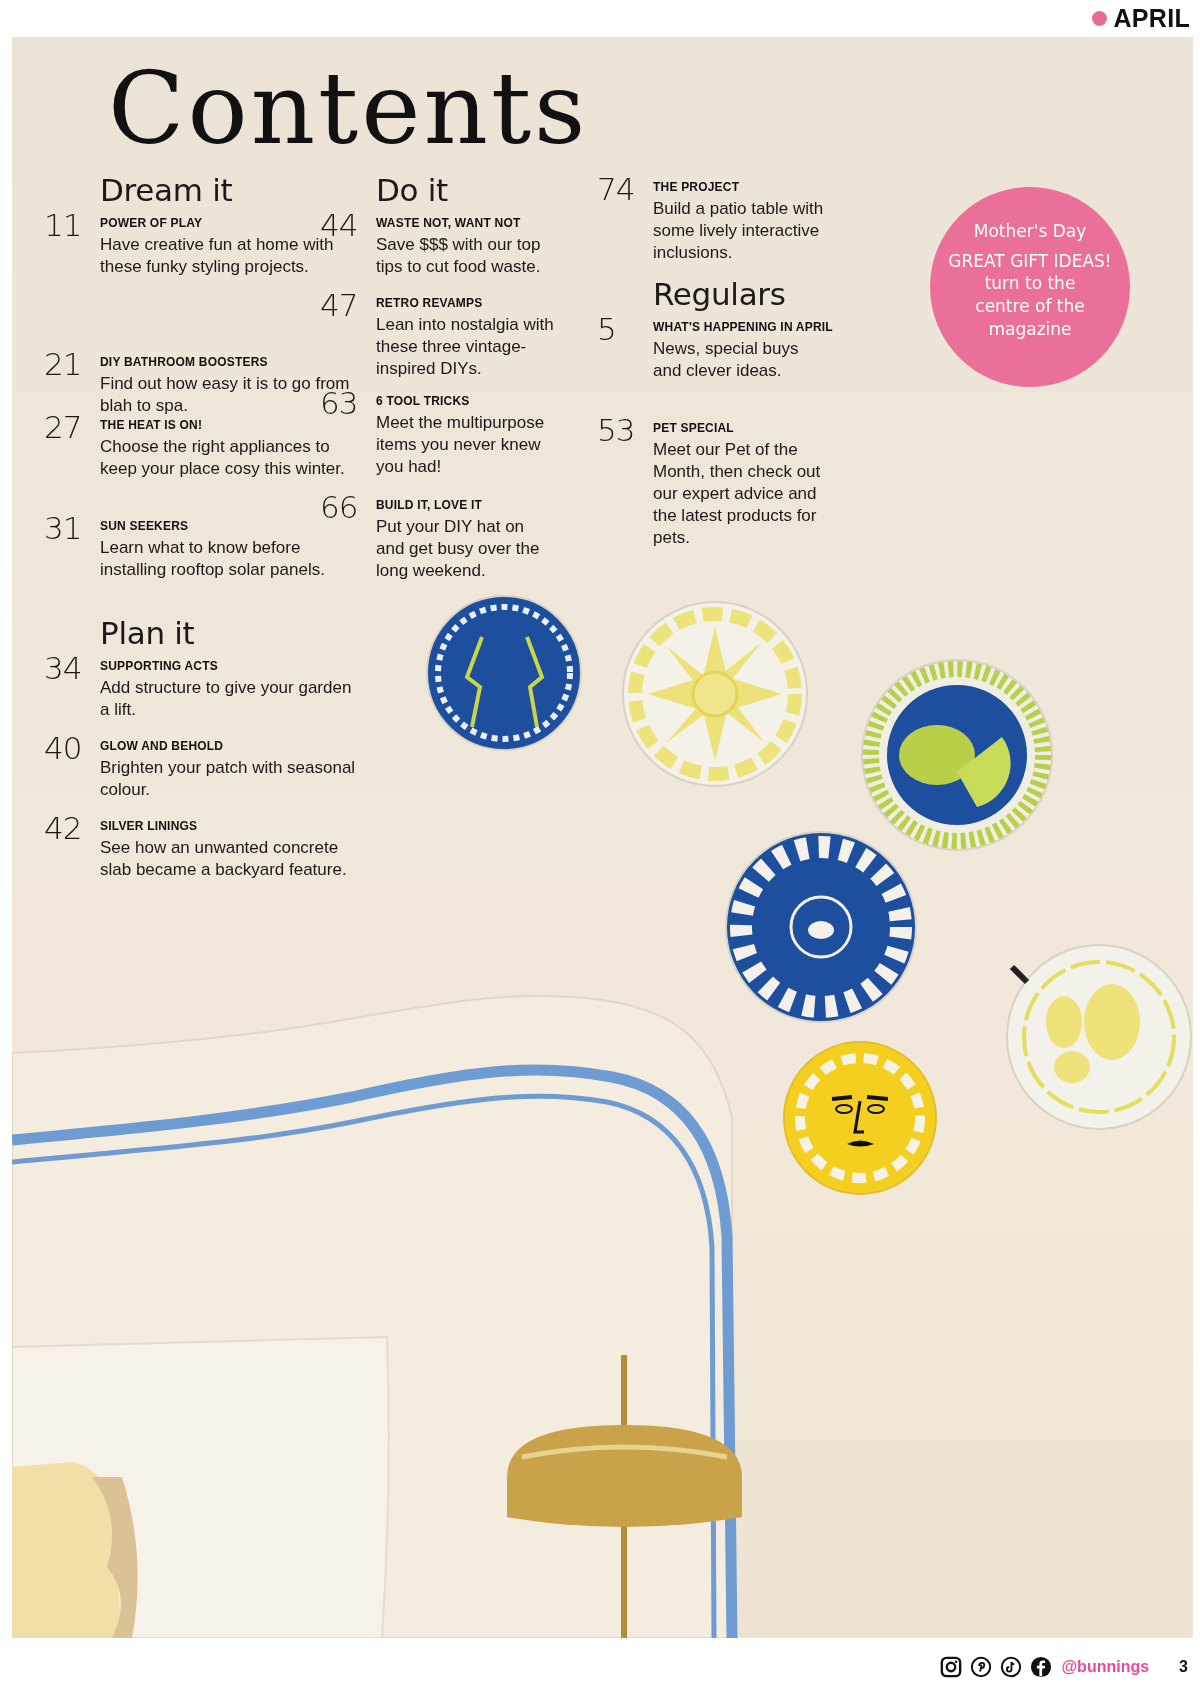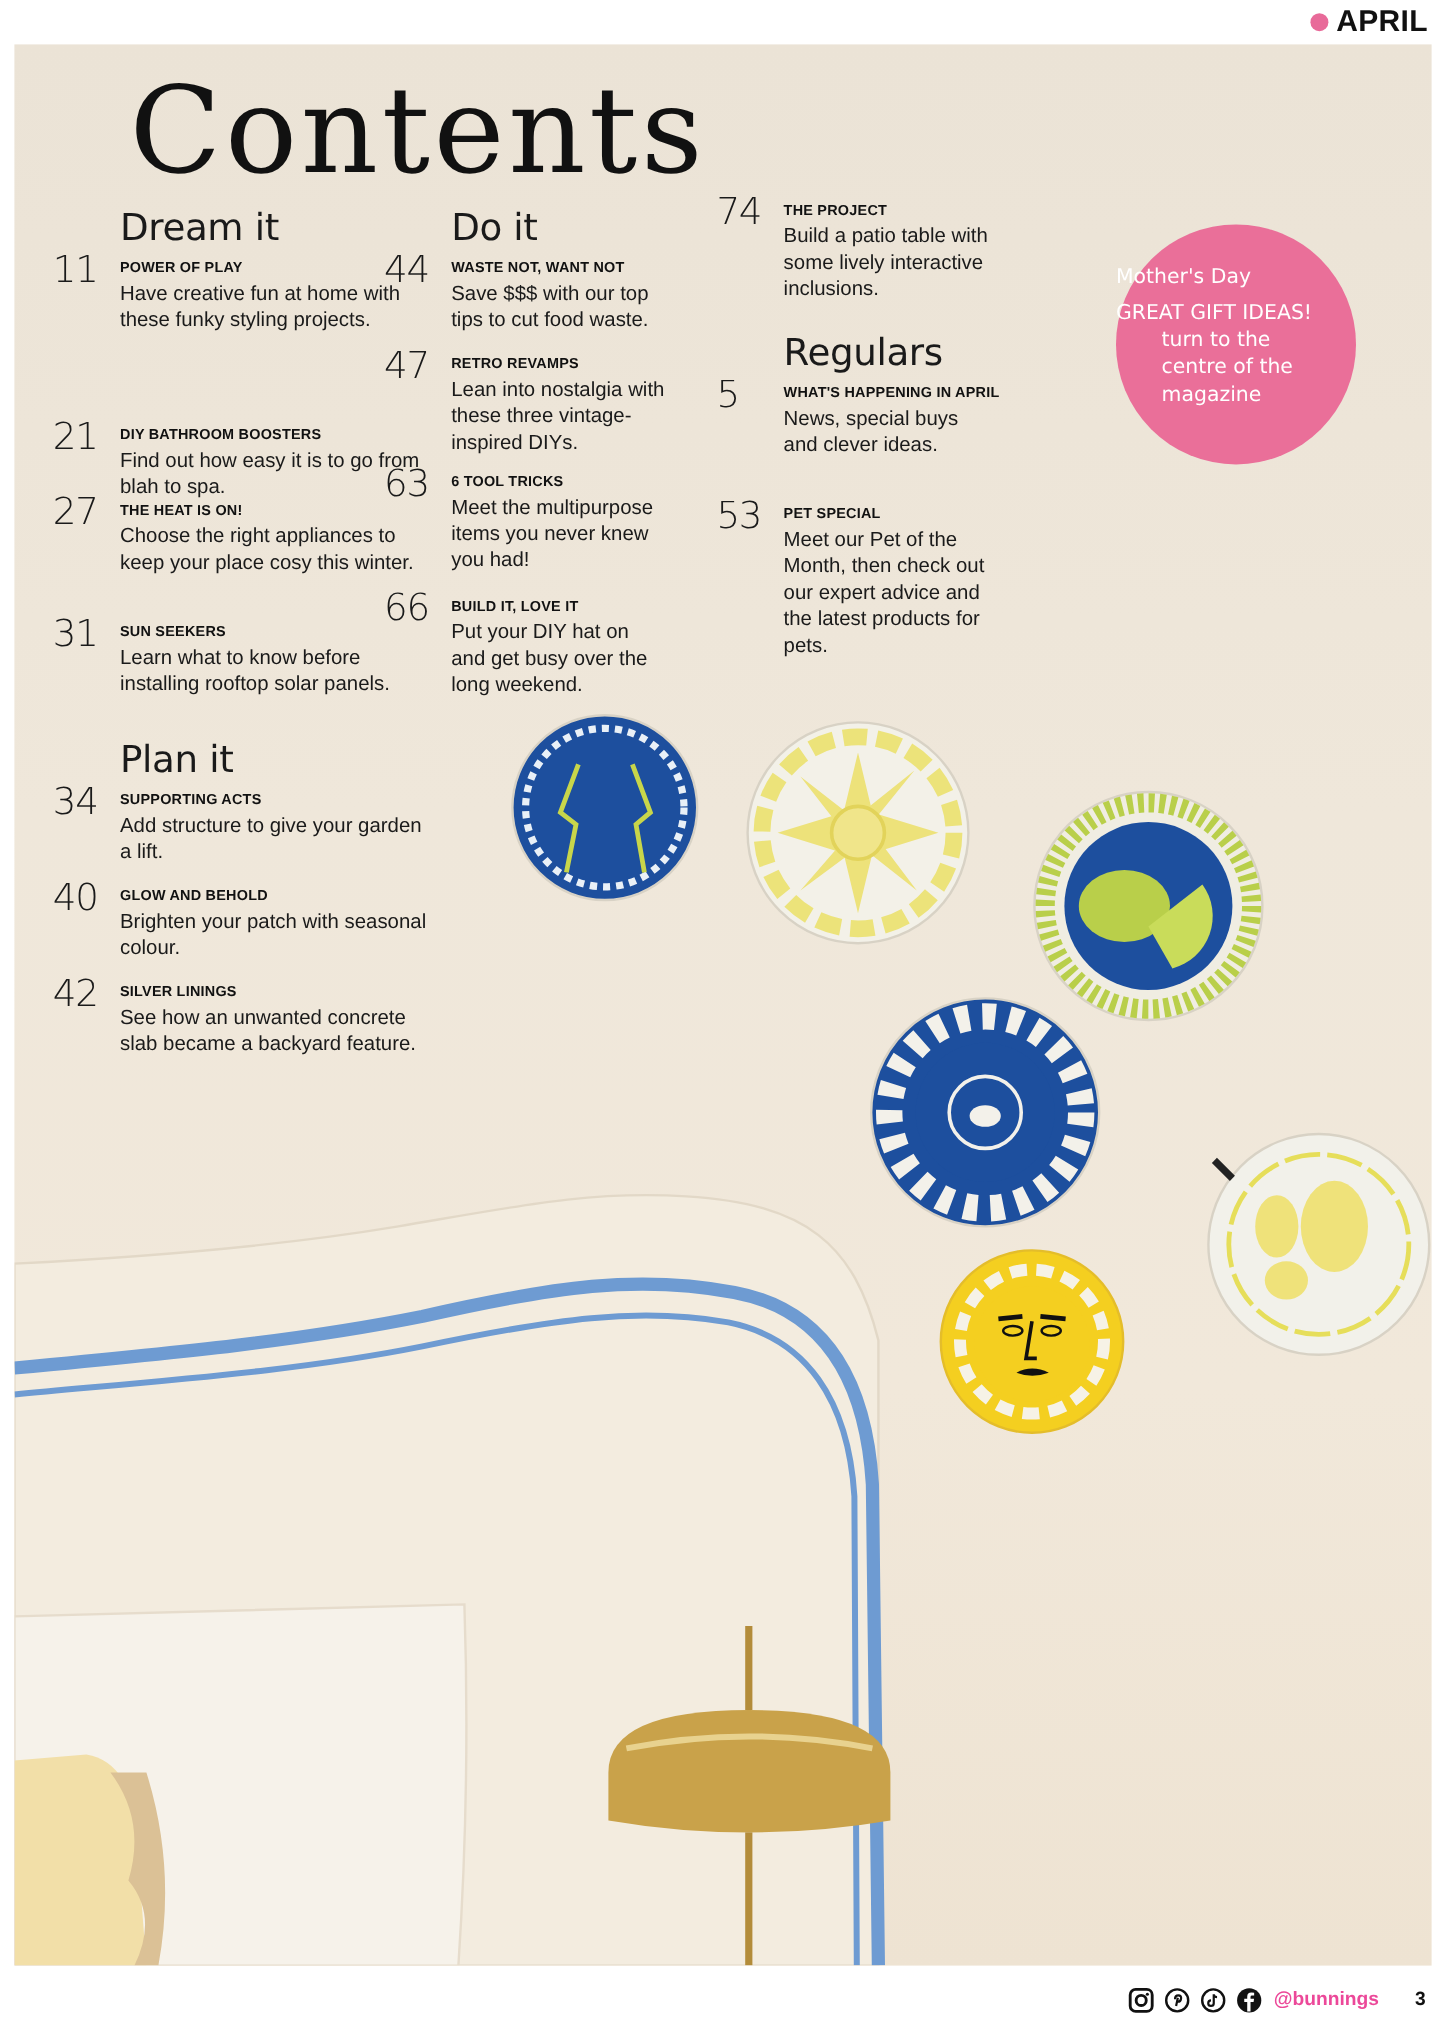--- a/index.html
+++ b/index.html
@@ -42,21 +42,21 @@
     .entry .ttl {
       display: block; font-weight: 700; font-size: 12px; line-height: 21px; color: #111;
       letter-spacing: 0.2px;
     }
     .entry .desc {
       display: block; font-size: 17px; line-height: 22px; color: #1a1a1a;
     }
 
     .promo {
       position: absolute; left: 918px; top: 150px; width: 200px; height: 200px;
-      border-radius: 50%; background: #ea6f99; color: #fff; text-align: left;
+      border-radius: 50%; background: #ea6f99; color: #fff; text-align: center;
       box-sizing: border-box; padding-top: 33px;
       font-family: "DejaVu Sans", sans-serif;
     }
     .promo .l1 { font-size: 17px; line-height: 22px; display: block; margin-bottom: 8px; }
     .promo .l2 { font-size: 17px; line-height: 22px; display: block; }
     .promo .l3 { font-size: 17px; line-height: 23px; display: block; }
 
     .footer {
       position: absolute; right: 12px; top: 1654px; height: 26px;
       display: flex; align-items: center; gap: 8px;
@@ -199,21 +199,21 @@
     <span class="num">63</span>
     <span class="ttl">6 TOOL TRICKS</span>
     <span class="desc" style="width:190px;">Meet the multipurpose items you never knew you had!</span>
   </div>
   <div class="entry" style="left:364px; top:458px;">
     <span class="num">66</span>
     <span class="ttl">BUILD IT, LOVE IT</span>
     <span class="desc" style="width:170px;">Put your DIY hat on and get busy over the long weekend.</span>
   </div>
 
-  <div class="entry" style="left:641px; top:128px;">
+  <div class="entry" style="left:641px; top:140px;">
     <span class="num">74</span>
     <span class="ttl">THE PROJECT</span>
     <span class="desc" style="width:180px;">Build a patio table with some lively interactive inclusions.</span>
   </div>
 
   <h2 class="section-head" style="left:641px; top:239px;">Regulars</h2>
   <div class="entry" style="left:641px; top:280px;">
     <span class="num">5</span>
     <span class="ttl" style="width:190px;">WHAT'S HAPPENING IN APRIL</span>
     <span class="desc" style="width:170px;">News, special buys and clever ideas.</span>

